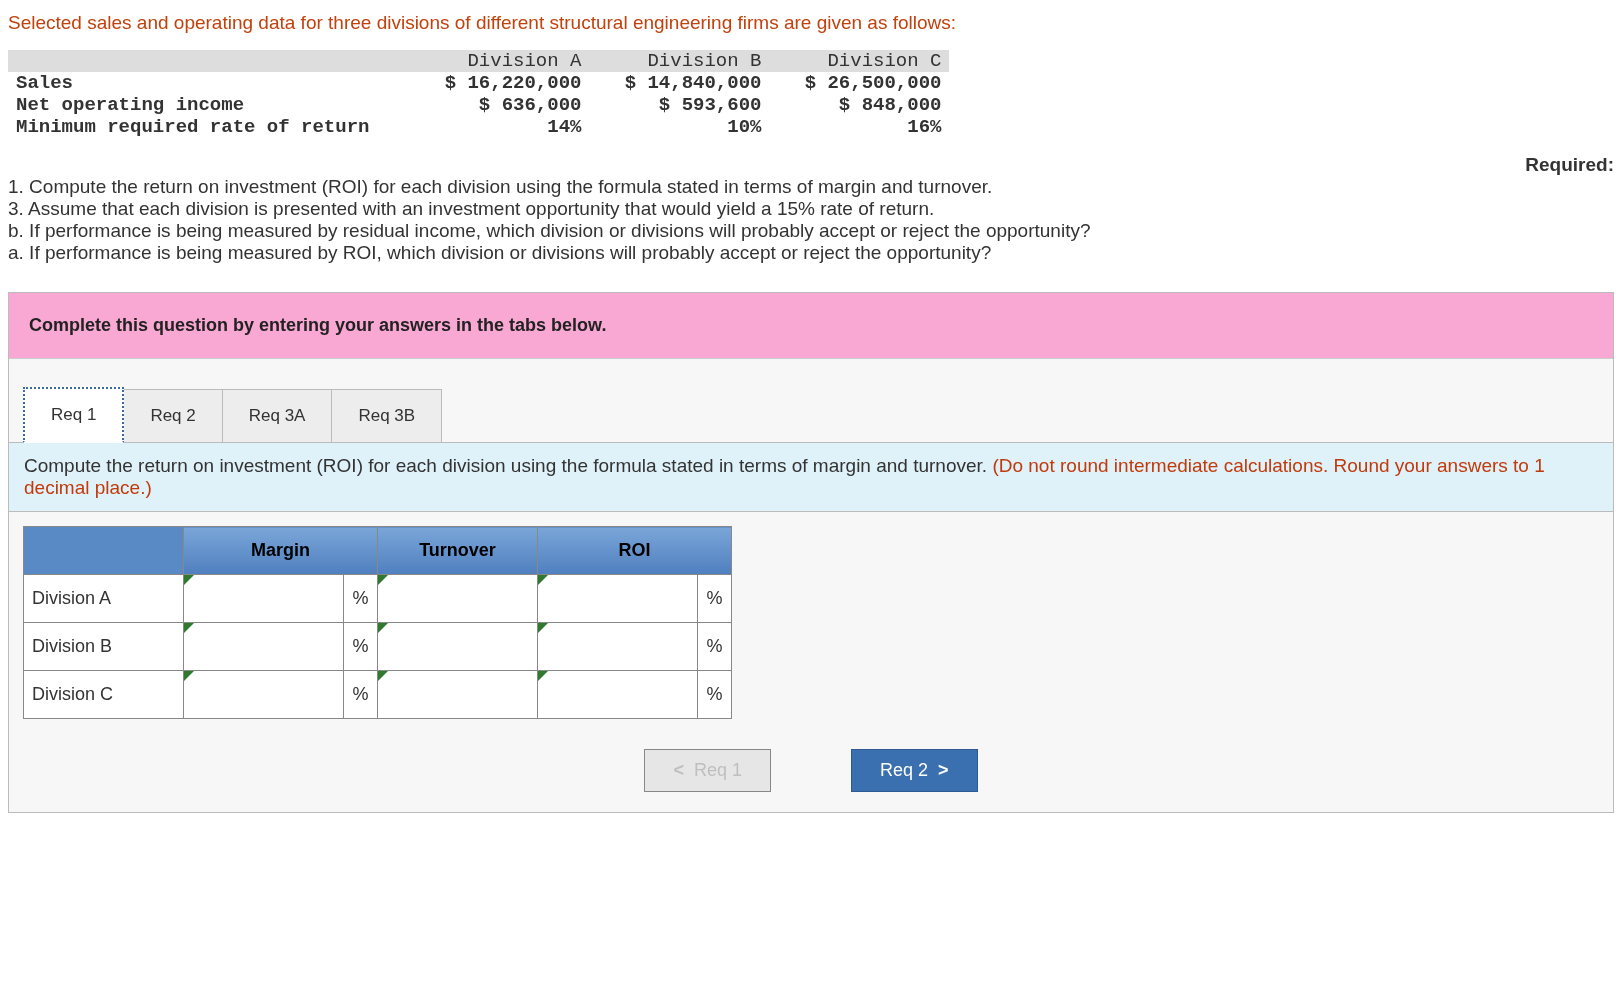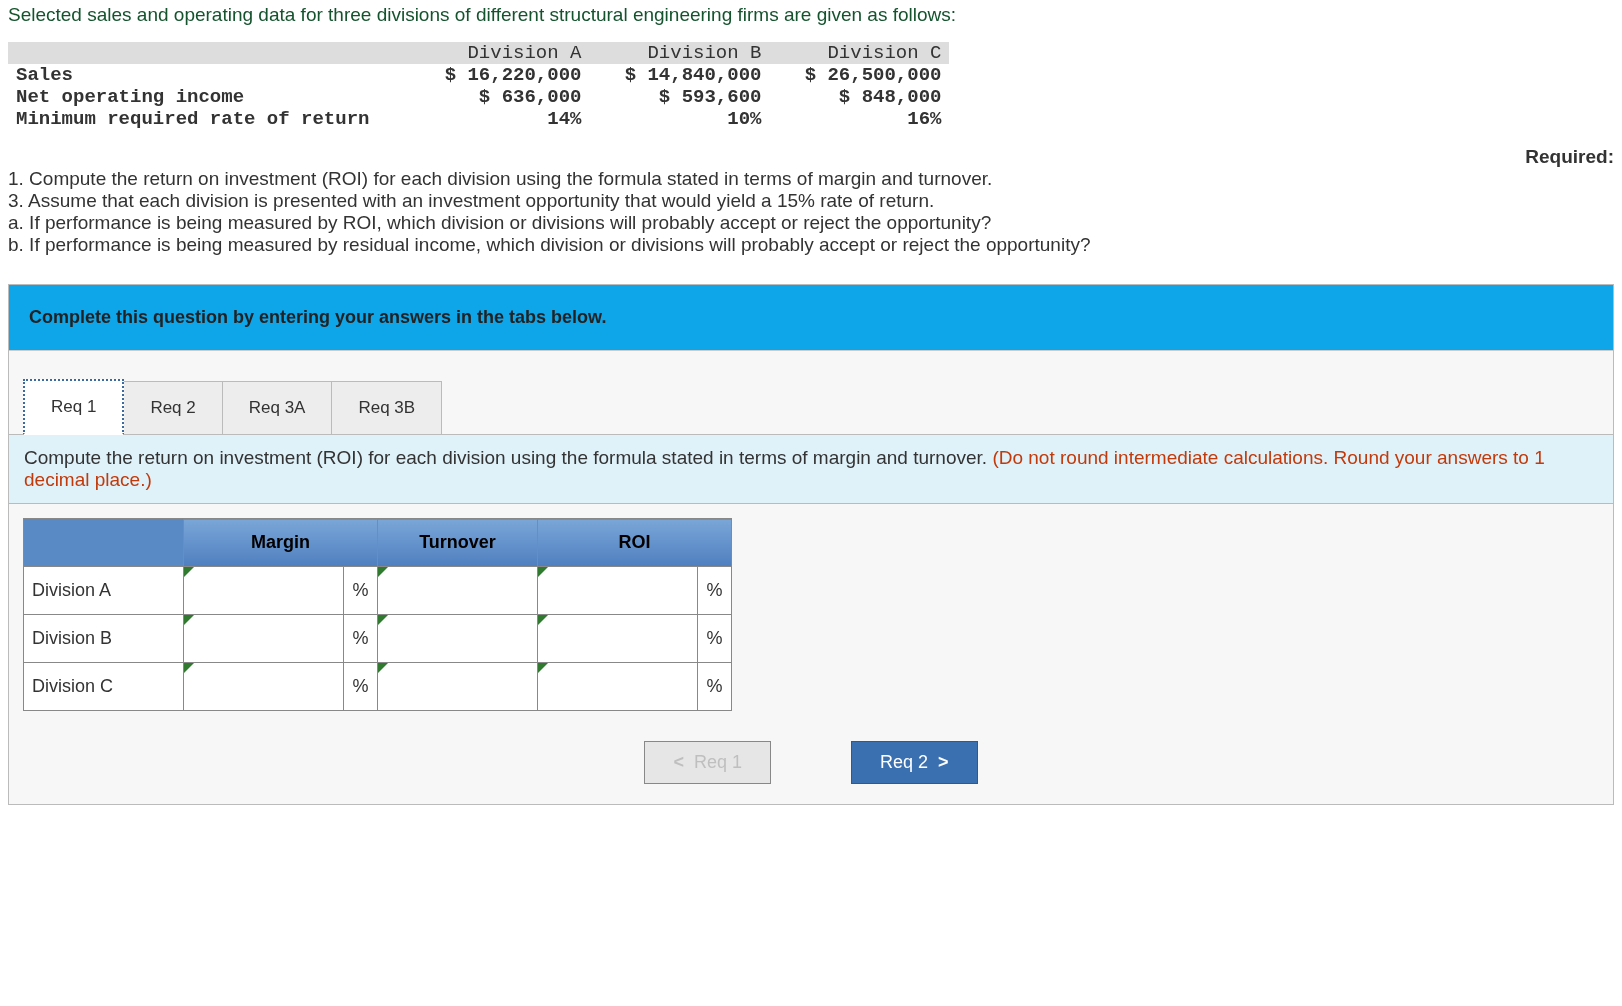--- a/index.html
+++ b/index.html
@@ -4,21 +4,21 @@
 <style>
   * { box-sizing: border-box; }
   body {
     font-family: Arial, Helvetica, sans-serif;
     font-size: 19px;
     color: #333;
     margin: 0;
     padding: 4px 8px;
     background: #fff;
   }
-  .intro { margin-bottom: 16px; color: #14532d; }
+  .intro { margin-bottom: 16px; color: #c2410c; margin-top: 8px; }
   .data-table-wrap { margin-bottom: 16px; }
   table.data-table {
     border-collapse: collapse;
     font-family: "Courier New", Courier, monospace;
     font-size: 19px;
     color: #333;
   }
   table.data-table th, table.data-table td {
     padding: 0 8px;
     text-align: right;
@@ -31,21 +31,21 @@
   table.data-table th, table.data-table td { min-width: 180px; }
   table.data-table td.row-label { min-width: 380px; }
 
   .required { margin-top: 10px; }
   .required-title { font-weight: bold; color: #333; text-align: right; }
   .required div { margin: 0; }
 
   .answer-area {
     margin-top: 28px;
     border: 1px solid #bbb;
-    background: #0ea5e9;
+    background: #f9a8d4;
     padding: 0;
   }
   .instruction-bar {
     padding: 22px 20px;
     font-family: Verdana, Arial, sans-serif;
     font-size: 18px;
     font-weight: bold;
     color: #222;
     border-bottom: 1px solid #ccc;
   }
@@ -188,22 +188,22 @@
       <td>16%</td>
     </tr>
   </tbody>
     </table>
 </div>
 
 <div class="required">
   <div class="required-title">Required:</div>
   <div>1. Compute the return on investment (ROI) for each division using the formula stated in terms of margin and turnover.</div>
   <div>3. Assume that each division is presented with an investment opportunity that would yield a 15% rate of return.</div>
+  <div>b. If performance is being measured by residual income, which division or divisions will probably accept or reject the opportunity?</div>
   <div>a. If performance is being measured by ROI, which division or divisions will probably accept or reject the opportunity?</div>
-  <div>b. If performance is being measured by residual income, which division or divisions will probably accept or reject the opportunity?</div>
 </div>
 
 <div class="answer-area">
   <div class="instruction-bar">Complete this question by entering your answers in the tabs below.</div>
 
   <div class="tabs-row">
     <div class="tab active">Req 1</div>
     <div class="tab">Req 2</div>
     <div class="tab">Req 3A</div>
     <div class="tab">Req 3B</div>

